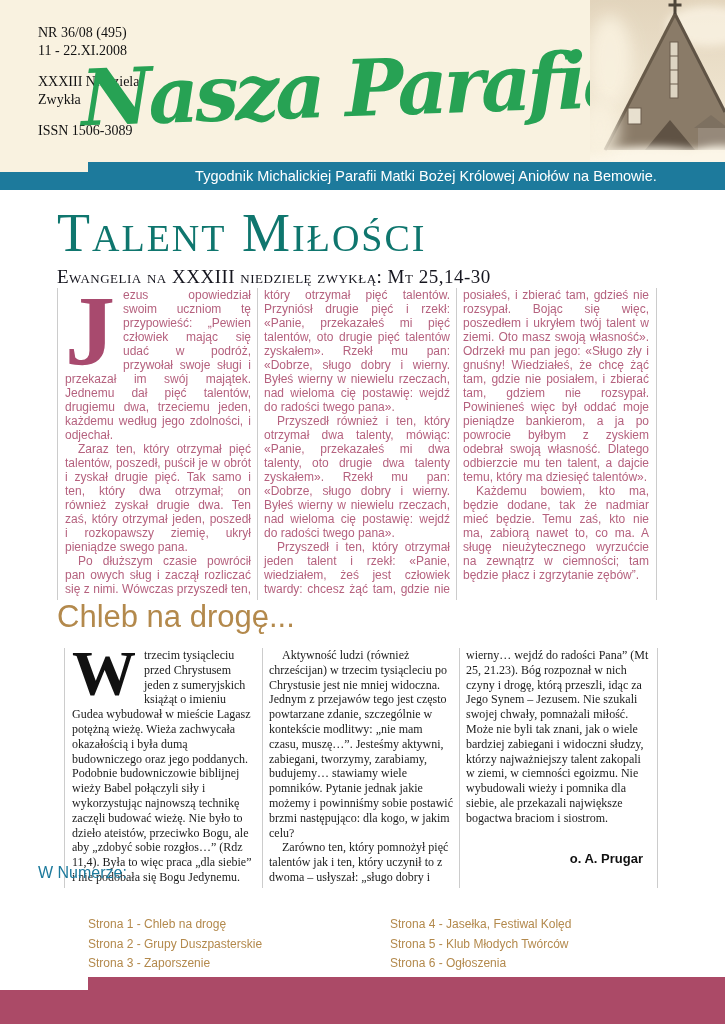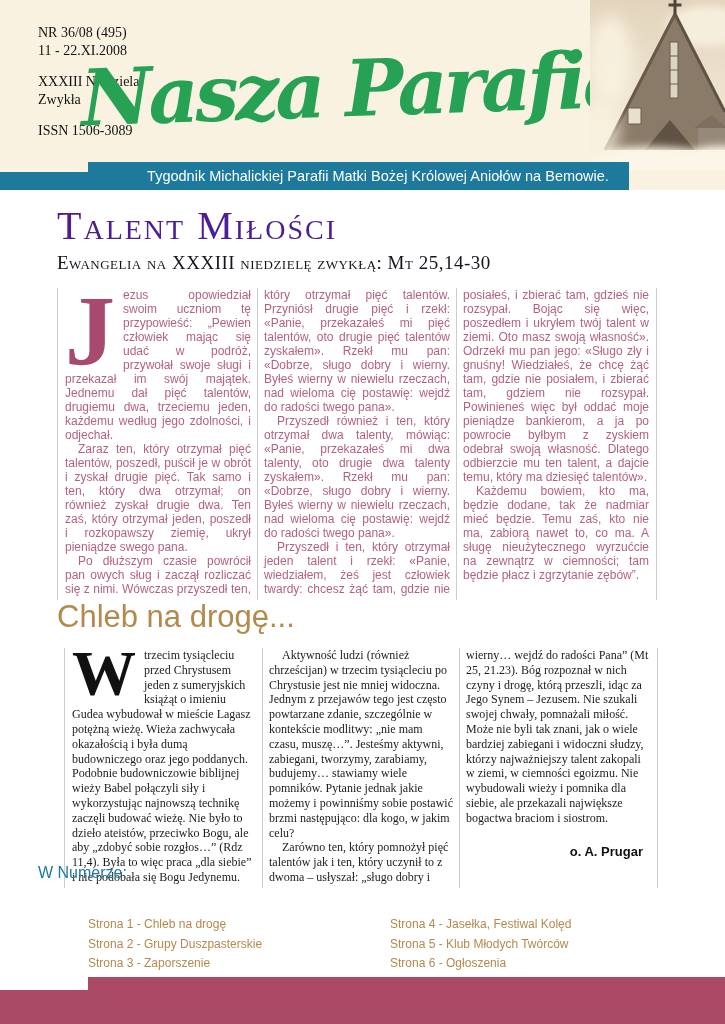--- a/index.html
+++ b/index.html
@@ -18,33 +18,33 @@
   }
   .issue-info .sp { height:13px; }
   .logo-title {
     position:absolute; left:100px; top:18px; width:510px; height:140px;
     display:flex; align-items:center; justify-content:center;
     font-family:"DejaVu Serif", serif; font-style:italic; font-weight:bold;
     font-size:78px; letter-spacing:-4px; color:#27a254;
     transform:rotate(-2deg); white-space:nowrap;
   }
   .church { position:absolute; right:0; top:0; width:135px; height:170px; }
-  .banner { position:absolute; left:0; bottom:0; width:629px; height:28px; background:#1d7a9c; }
+  .banner { position:absolute; left:0; bottom:0; width:725px; height:28px; background:#1d7a9c; }
   .banner::before { content:""; position:absolute; left:0; top:0; width:88px; height:10px; background:#f9f2e0; }
   .banner-text {
     position:absolute; left:135px; right:8px; top:0; bottom:0;
     display:flex; align-items:center; justify-content:center;
     color:#ffffff; font-size:14.5px; white-space:nowrap;
   }
 
   
   .gospel-head { position:absolute; left:57px; top:206px; }
   .gospel-title {
     margin:0; font-family:"Liberation Serif", serif; font-weight:normal;
-    font-variant:small-caps; font-size:40px; line-height:1; letter-spacing:2px; color:#4c1d95;
+    font-variant:small-caps; font-size:54px; line-height:1; letter-spacing:2px; color:#0f766e;
   }
   .gospel-subtitle {
     margin:7px 0 0 0; font-family:"Liberation Serif", serif; font-weight:normal;
     font-variant:small-caps; font-size:19px; line-height:1; letter-spacing:.5px; color:#15151e;
   }
   .cols {
     column-count:3; column-gap:13px; column-rule:1px solid #cccccc; column-fill:auto;
     border-left:1px solid #cccccc; border-right:1px solid #cccccc;
     padding:0 7px; overflow:hidden;
   }
@@ -61,21 +61,21 @@
   .bread-head {
     position:absolute; left:57px; top:599px; margin:0;
     font-weight:normal; font-size:31px; color:#b3894c;
   }
   .bread-cols {
     position:absolute; left:64px; top:648px; width:578px; height:240px;
     font-family:"Liberation Serif", serif; font-size:12px; line-height:14.8px;
     text-align:left; color:#1b1b1b;
   }
   .dc-w { font-size:64px; line-height:46px; color:#111111; margin:3px 8px 0 0; }
-  .author { position:absolute; right:14px; top:197px; font-family:"Liberation Sans", sans-serif; font-weight:bold; font-size:13px; color:#111111; }
+  .author { position:absolute; right:14px; top:204px; font-family:"Liberation Sans", sans-serif; font-weight:bold; font-size:13px; color:#111111; }
 
   
   .contents-head { position:absolute; left:38px; top:864px; font-size:16px; color:#1d7a9c; }
   .contents-list { position:absolute; left:88px; top:915px; width:600px; display:flex; }
   .contents-col { width:302px; font-size:12px; line-height:19.5px; color:#b3894c; }
   .contents-col + .contents-col { width:auto; }
 
   
   .bottom-bar { position:absolute; left:0; bottom:0; width:725px; height:47px; background:#ab4a67; }
   .bottom-bar::before { content:""; position:absolute; left:0; top:0; width:88px; height:13px; background:#ffffff; }

